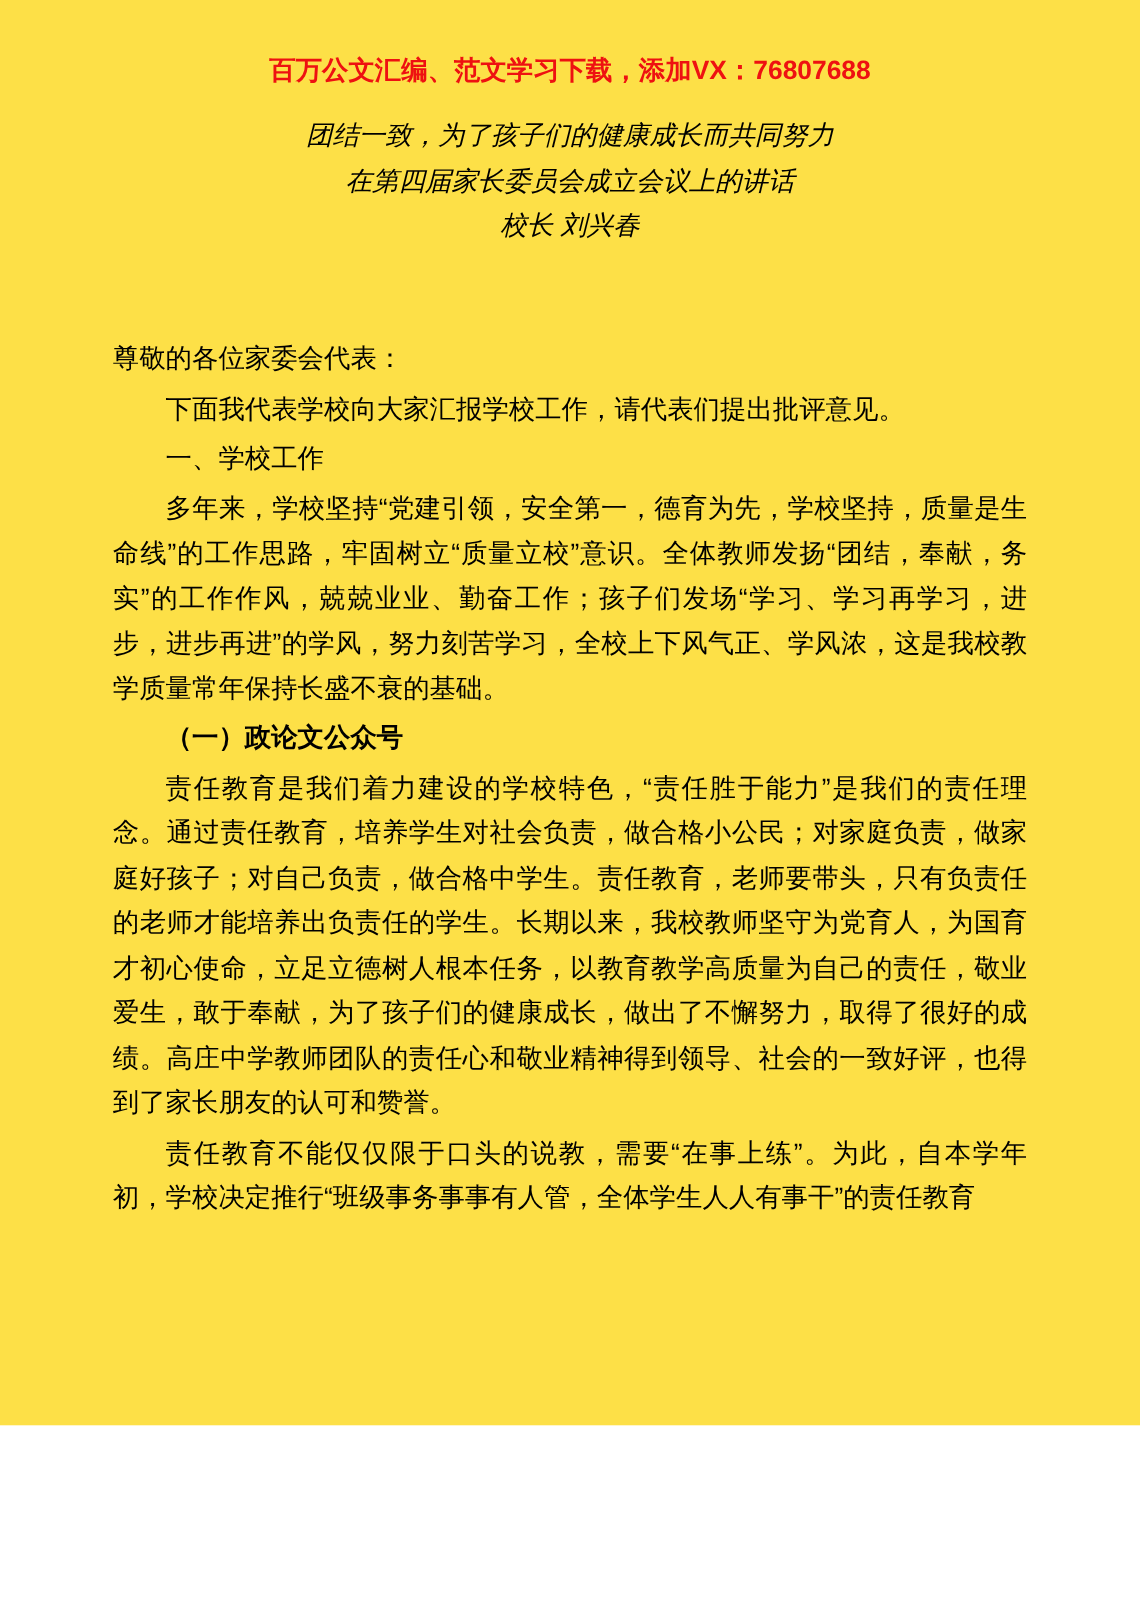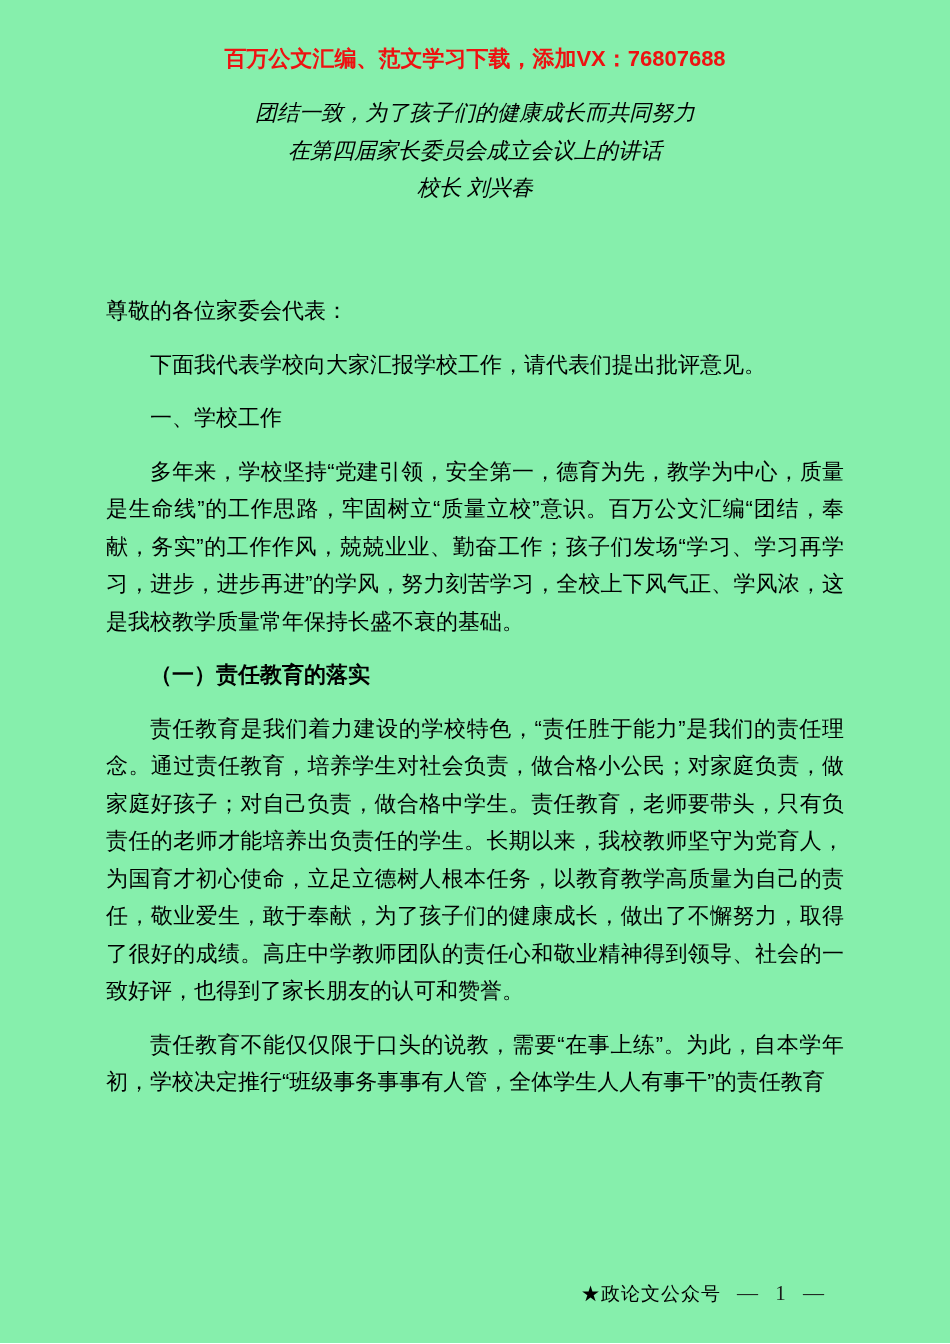--- a/index.html
+++ b/index.html
@@ -3,22 +3,22 @@
 <meta charset="utf-8">
 <style>
   html, body {
     margin: 0;
     padding: 0;
     background: #ffffff;
   }
   .page {
     position: relative;
     width: 950px;
-    height: 1343px;
-    background: #86efac;
+    height: 1188px;
+    background: #fde047;
     font-family: "Liberation Sans", sans-serif;
     color: #000000;
     overflow: hidden;
   }
   .notice {
     position: absolute;
     top: 40px;
     left: 0;
     width: 100%;
     text-align: center;
@@ -43,21 +43,21 @@
     position: absolute;
     top: 276px;
     left: 90px;
     width: 770px;
     font-size: 22px;
     line-height: 37.5px;
     text-align: justify;
     text-justify: inter-character;
   }
   .content p {
-    margin: 16px;
+    margin: 4px;
     padding: 0;
     text-indent: 2em;
   }
   .content p.no-indent {
     text-indent: 0;
   }
   .content p.sub-heading {
     font-weight: bold;
   }
   .footer {
@@ -89,22 +89,22 @@
   <div class="title-block">
     <div class="title-line">团结一致，为了孩子们的健康成长而共同努力</div>
     <div class="title-line">在第四届家长委员会成立会议上的讲话</div>
     <div class="title-line">校长 刘兴春</div>
   </div>
 
   <div class="content">
     <p class="no-indent">尊敬的各位家委会代表：</p>
     <p>下面我代表学校向大家汇报学校工作，请代表们提出批评意见。</p>
     <p>一、学校工作</p>
-    <p>多年来，学校坚持“党建引领，安全第一，德育为先，教学为中心，质量是生命线”的工作思路，牢固树立“质量立校”意识。百万公文汇编“团结，奉献，务实”的工作作风，兢兢业业、勤奋工作；孩子们发场“学习、学习再学习，进步，进步再进”的学风，努力刻苦学习，全校上下风气正、学风浓，这是我校教学质量常年保持长盛不衰的基础。</p>
-    <p class="sub-heading">（一）责任教育的落实</p>
+    <p>多年来，学校坚持“党建引领，安全第一，德育为先，学校坚持，质量是生命线”的工作思路，牢固树立“质量立校”意识。全体教师发扬“团结，奉献，务实”的工作作风，兢兢业业、勤奋工作；孩子们发场“学习、学习再学习，进步，进步再进”的学风，努力刻苦学习，全校上下风气正、学风浓，这是我校教学质量常年保持长盛不衰的基础。</p>
+    <p class="sub-heading">（一）政论文公众号</p>
     <p>责任教育是我们着力建设的学校特色，“责任胜于能力”是我们的责任理念。通过责任教育，培养学生对社会负责，做合格小公民；对家庭负责，做家庭好孩子；对自己负责，做合格中学生。责任教育，老师要带头，只有负责任的老师才能培养出负责任的学生。长期以来，我校教师坚守为党育人，为国育才初心使命，立足立德树人根本任务，以教育教学高质量为自己的责任，敬业爱生，敢于奉献，为了孩子们的健康成长，做出了不懈努力，取得了很好的成绩。高庄中学教师团队的责任心和敬业精神得到领导、社会的一致好评，也得到了家长朋友的认可和赞誉。</p>
     <p>责任教育不能仅仅限于口头的说教，需要“在事上练”。为此，自本学年初，学校决定推行“班级事务事事有人管，全体学生人人有事干”的责任教育</p>
   </div>
 
   <div class="footer">
     <span class="brand">★政论文公众号</span><span class="page-num">— 1 —</span>
   </div>
 
 </div>
 

